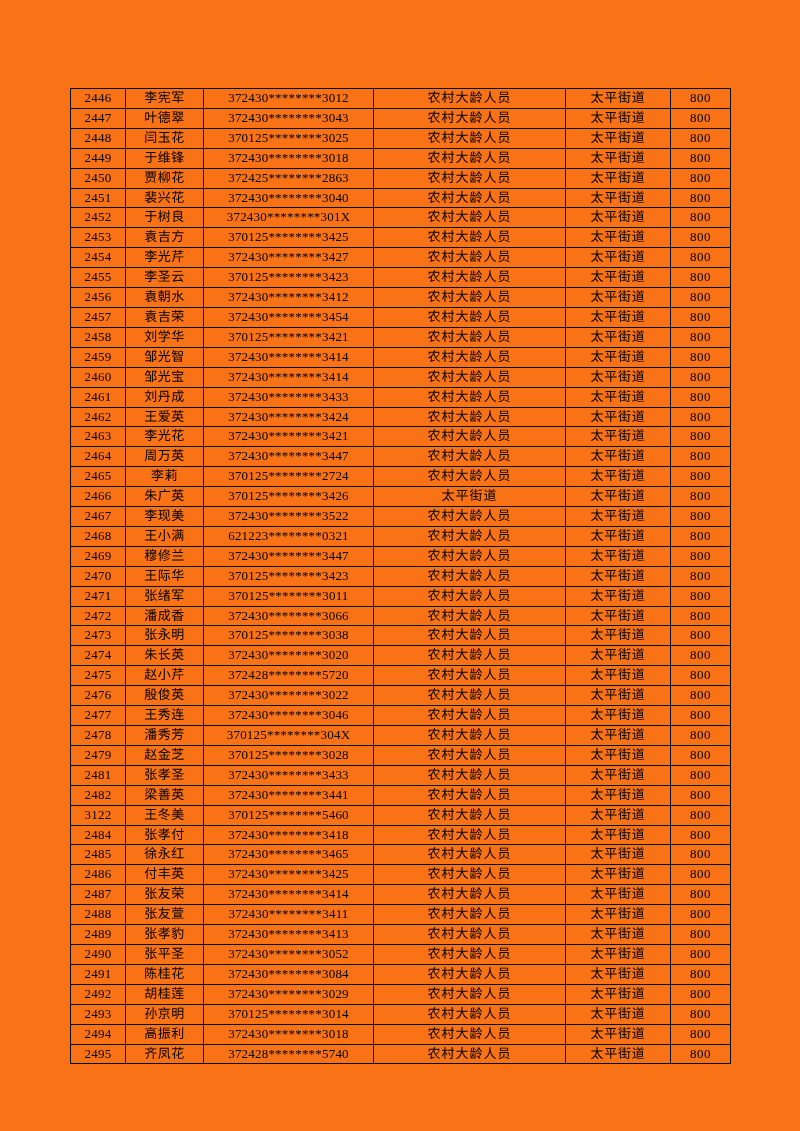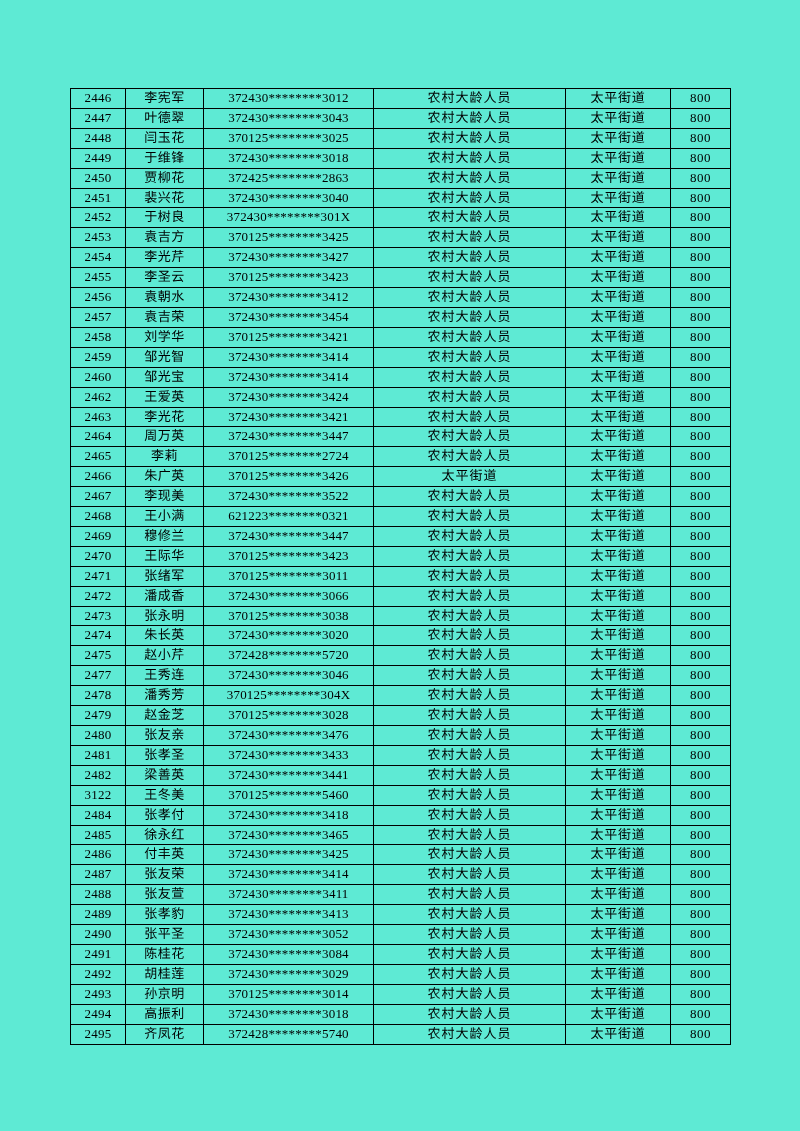--- a/index.html
+++ b/index.html
@@ -15,21 +15,21 @@
     color: #000000;
     position: relative;
     overflow: hidden;
   }
   .page {
     position: absolute;
     left: 0;
     top: 0;
     width: 800px;
     height: 1131px;
-    background: #5eead4;
+    background: #f97316;
   }
   .table-wrap {
     position: absolute;
     left: 70px;
     top: 88px;
     width: 660px;
   }
   table.roster {
     border-collapse: collapse;
     table-layout: fixed;
@@ -208,20 +208,28 @@
           </tr>
           <tr>
             <td class="seq">2460</td>
             <td class="name">邹光宝</td>
             <td class="idnum">372430********3414</td>
             <td class="cat">农村大龄人员</td>
             <td class="street">太平街道</td>
             <td class="amt">800</td>
           </tr>
           <tr>
+            <td class="seq">2461</td>
+            <td class="name">刘丹成</td>
+            <td class="idnum">372430********3433</td>
+            <td class="cat">农村大龄人员</td>
+            <td class="street">太平街道</td>
+            <td class="amt">800</td>
+          </tr>
+          <tr>
             <td class="seq">2462</td>
             <td class="name">王爱英</td>
             <td class="idnum">372430********3424</td>
             <td class="cat">农村大龄人员</td>
             <td class="street">太平街道</td>
             <td class="amt">800</td>
           </tr>
           <tr>
             <td class="seq">2463</td>
             <td class="name">李光花</td>
@@ -320,47 +328,47 @@
           </tr>
           <tr>
             <td class="seq">2475</td>
             <td class="name">赵小芹</td>
             <td class="idnum">372428********5720</td>
             <td class="cat">农村大龄人员</td>
             <td class="street">太平街道</td>
             <td class="amt">800</td>
           </tr>
           <tr>
+            <td class="seq">2476</td>
+            <td class="name">殷俊英</td>
+            <td class="idnum">372430********3022</td>
+            <td class="cat">农村大龄人员</td>
+            <td class="street">太平街道</td>
+            <td class="amt">800</td>
+          </tr>
+          <tr>
             <td class="seq">2477</td>
             <td class="name">王秀连</td>
             <td class="idnum">372430********3046</td>
             <td class="cat">农村大龄人员</td>
             <td class="street">太平街道</td>
             <td class="amt">800</td>
           </tr>
           <tr>
             <td class="seq">2478</td>
             <td class="name">潘秀芳</td>
             <td class="idnum">370125********304X</td>
             <td class="cat">农村大龄人员</td>
             <td class="street">太平街道</td>
             <td class="amt">800</td>
           </tr>
           <tr>
             <td class="seq">2479</td>
             <td class="name">赵金芝</td>
             <td class="idnum">370125********3028</td>
-            <td class="cat">农村大龄人员</td>
-            <td class="street">太平街道</td>
-            <td class="amt">800</td>
-          </tr>
-          <tr>
-            <td class="seq">2480</td>
-            <td class="name">张友亲</td>
-            <td class="idnum">372430********3476</td>
             <td class="cat">农村大龄人员</td>
             <td class="street">太平街道</td>
             <td class="amt">800</td>
           </tr>
           <tr>
             <td class="seq">2481</td>
             <td class="name">张孝圣</td>
             <td class="idnum">372430********3433</td>
             <td class="cat">农村大龄人员</td>
             <td class="street">太平街道</td>

